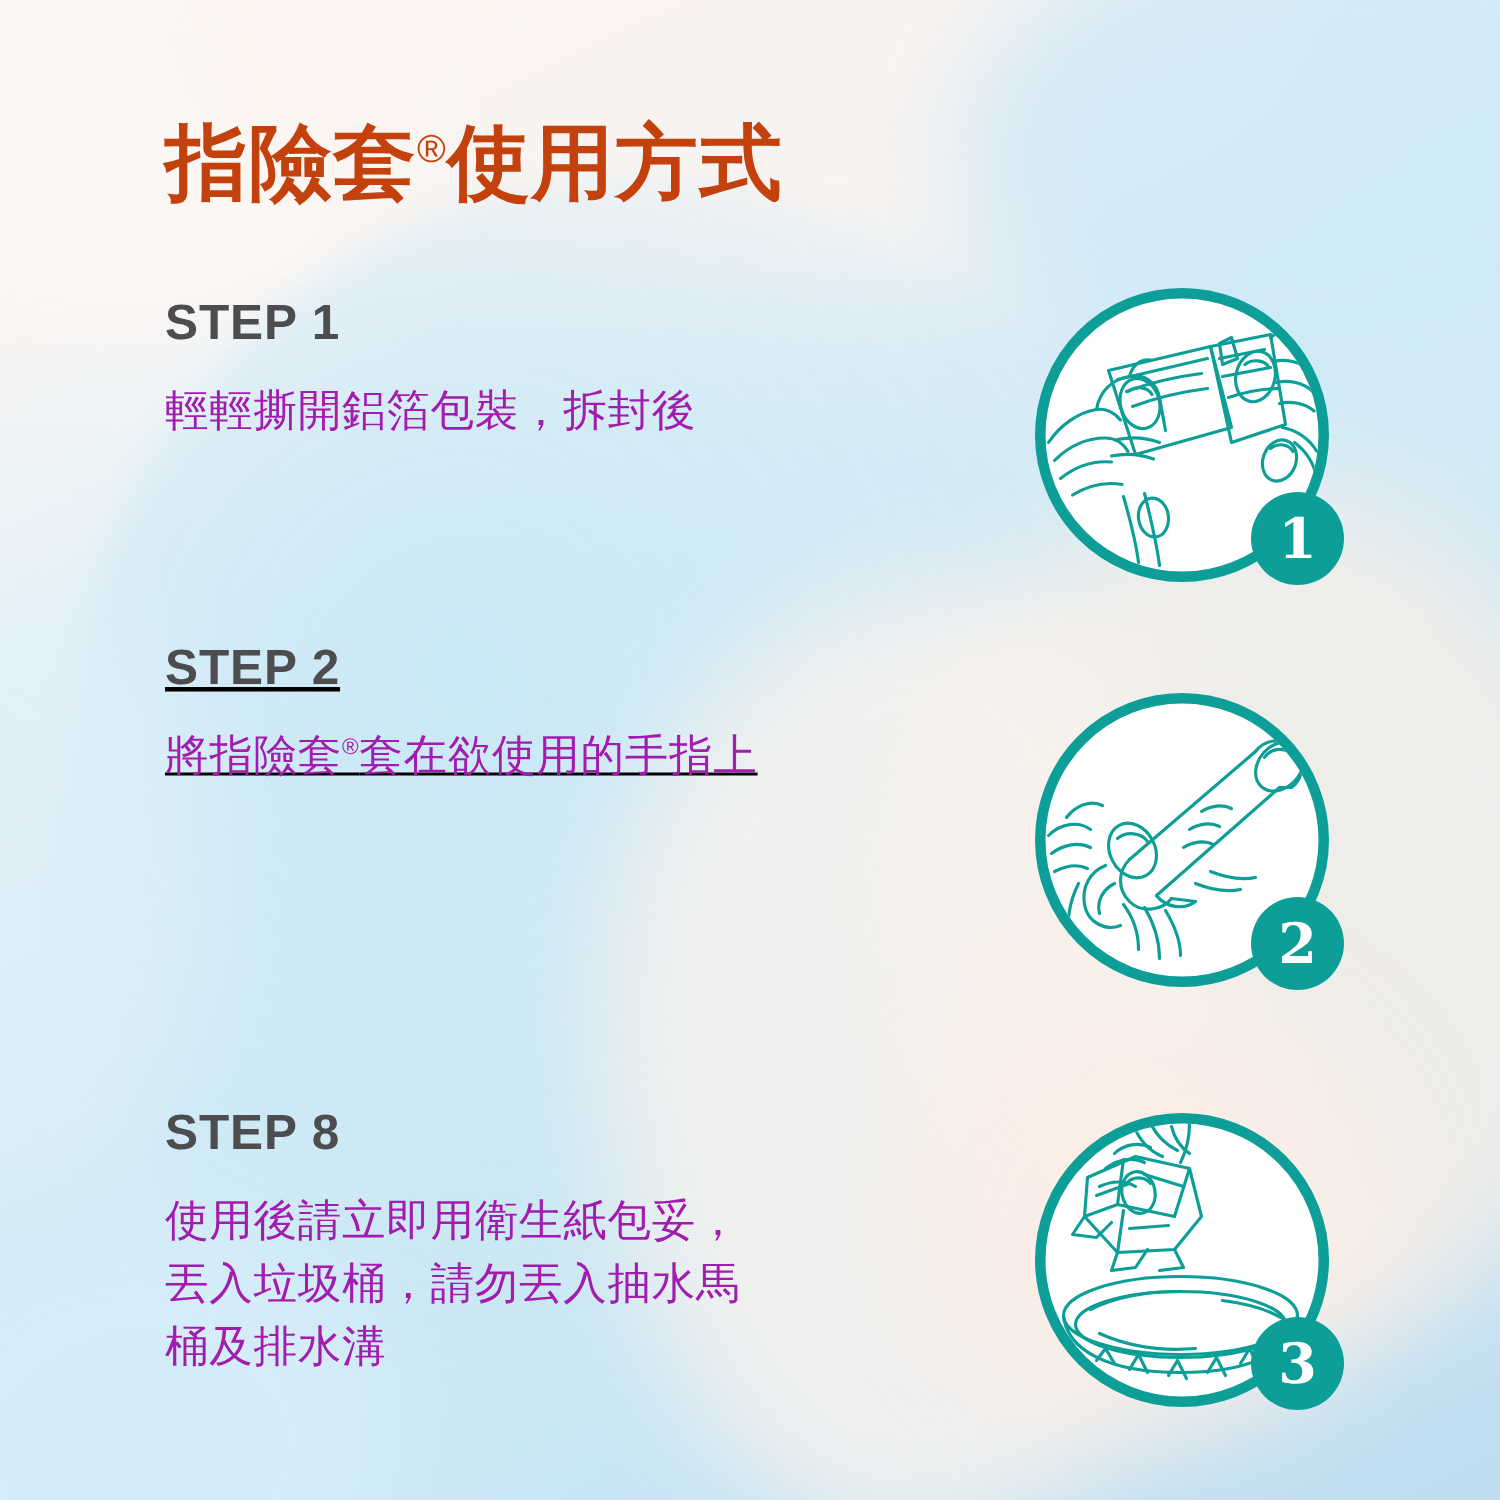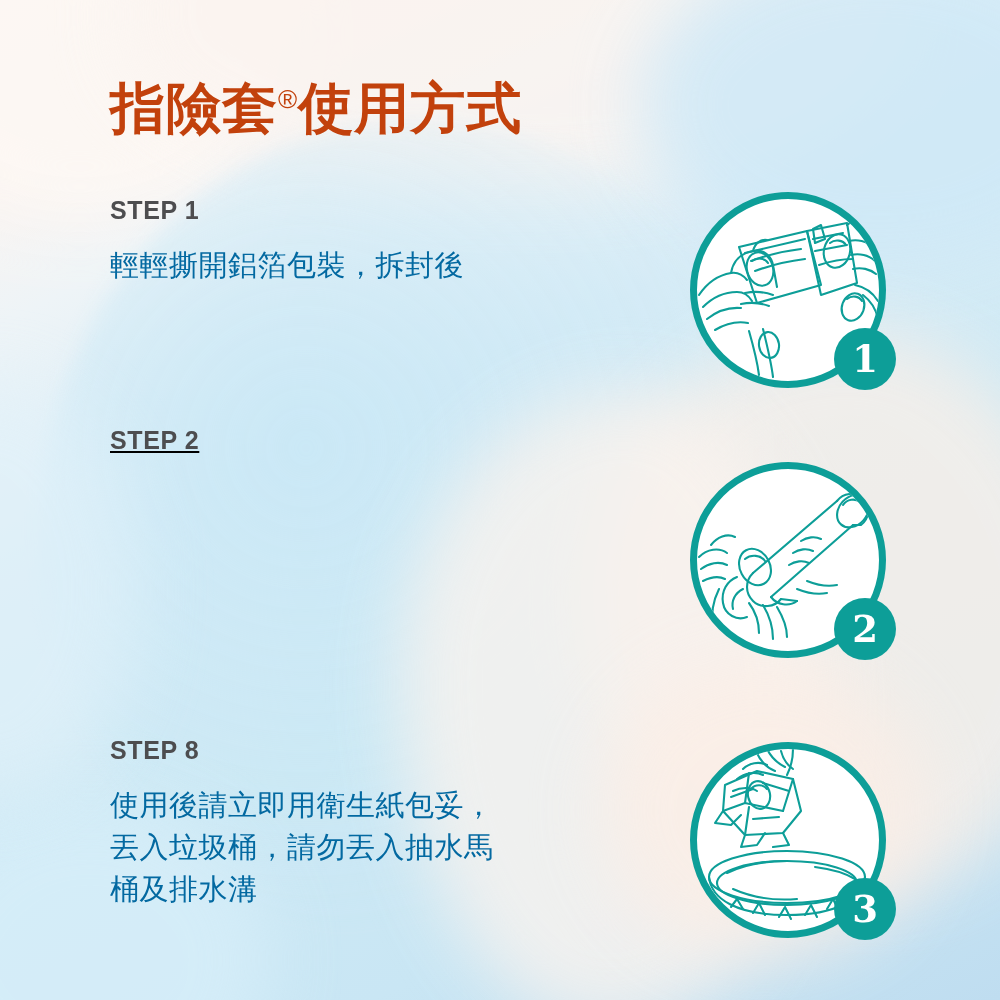--- a/index.html
+++ b/index.html
@@ -129,30 +129,30 @@
   .step {
     position: absolute;
     left: 110px;
     width: 520px;
   }
   .step-1 { top: 196px; }
   .step-2 { top: 426px; text-decoration: underline; }
   .step-3 { top: 736px; }
 
   .step-label {
-    font-size: 25px;
+    font-size: 33px;
     font-weight: bold;
     color: #4d4d4f;
     letter-spacing: .6px;
     margin-bottom: 19px;
   }
 
   .step-body {
     font-size: 29px;
-    color: #0369a1;
+    color: #a21caf;
     line-height: 1.45;
     letter-spacing: .5px;
     font-weight: normal;
   }
   .step-body .line { display: block; white-space: nowrap; }
   .step-body .reg {
     font-size: 15px;
     vertical-align: super;
     line-height: 1;
   }
@@ -220,20 +220,21 @@
   <section class="step step-1">
     <div class="step-label">STEP 1</div>
     <div class="step-body">
       <span class="line">輕輕撕開鋁箔包裝，拆封後</span>
     </div>
   </section>
 
   <section class="step step-2">
     <div class="step-label">STEP 2</div>
     <div class="step-body">
+      <span class="line"><span>將指險套</span><span class="reg">®</span><span>套在欲使用的手指上</span></span>
     </div>
   </section>
 
   <section class="step step-3">
     <div class="step-label">STEP 8</div>
     <div class="step-body">
       <span class="line">使用後請立即用衛生紙包妥，</span>
       <span class="line">丟入垃圾桶，請勿丟入抽水馬</span>
       <span class="line">桶及排水溝</span>
     </div>

